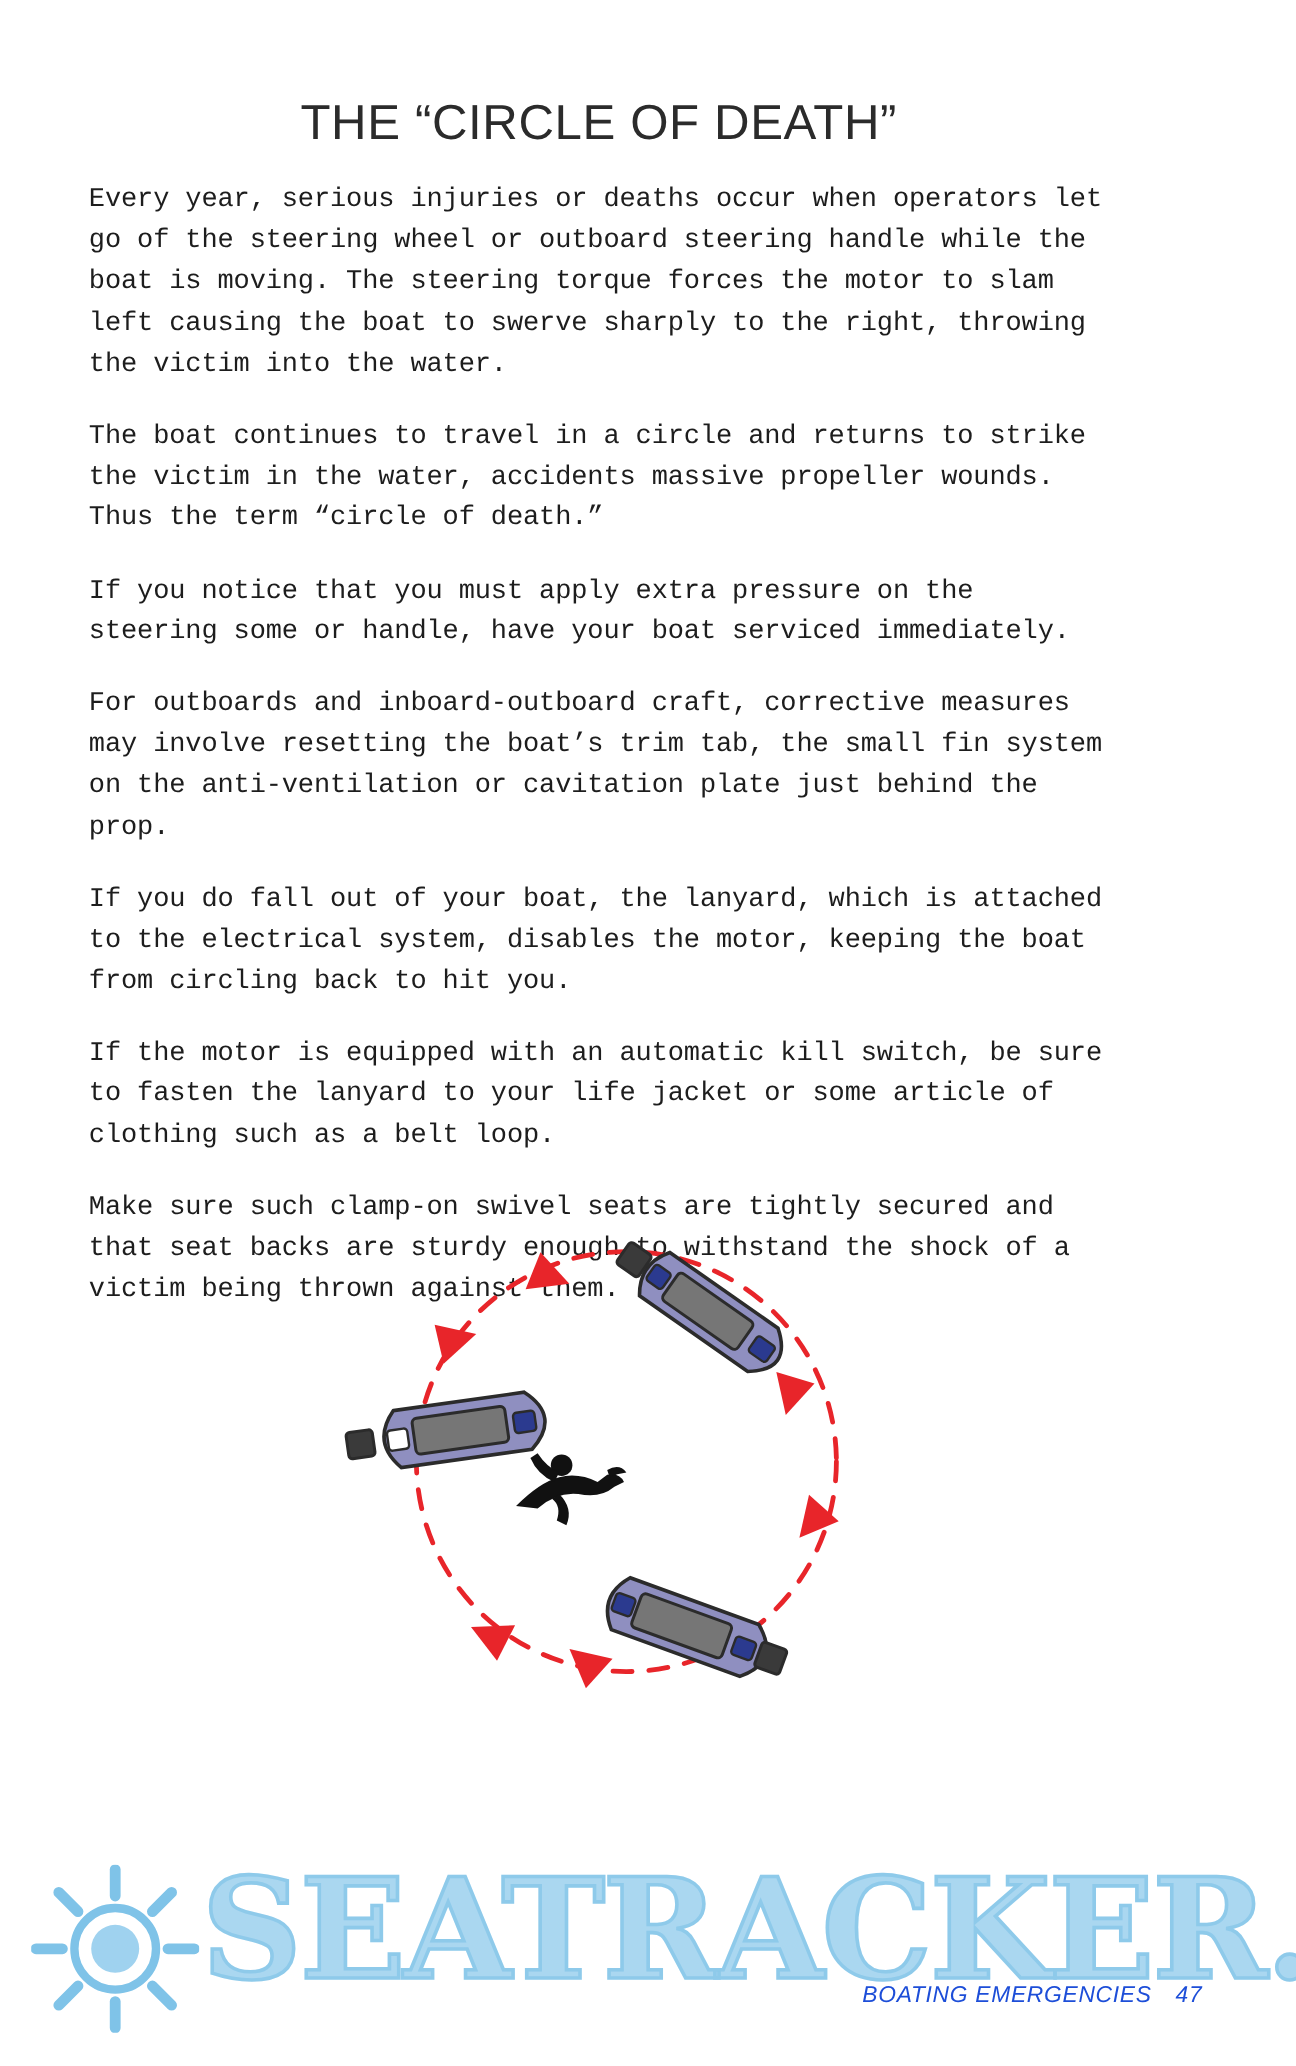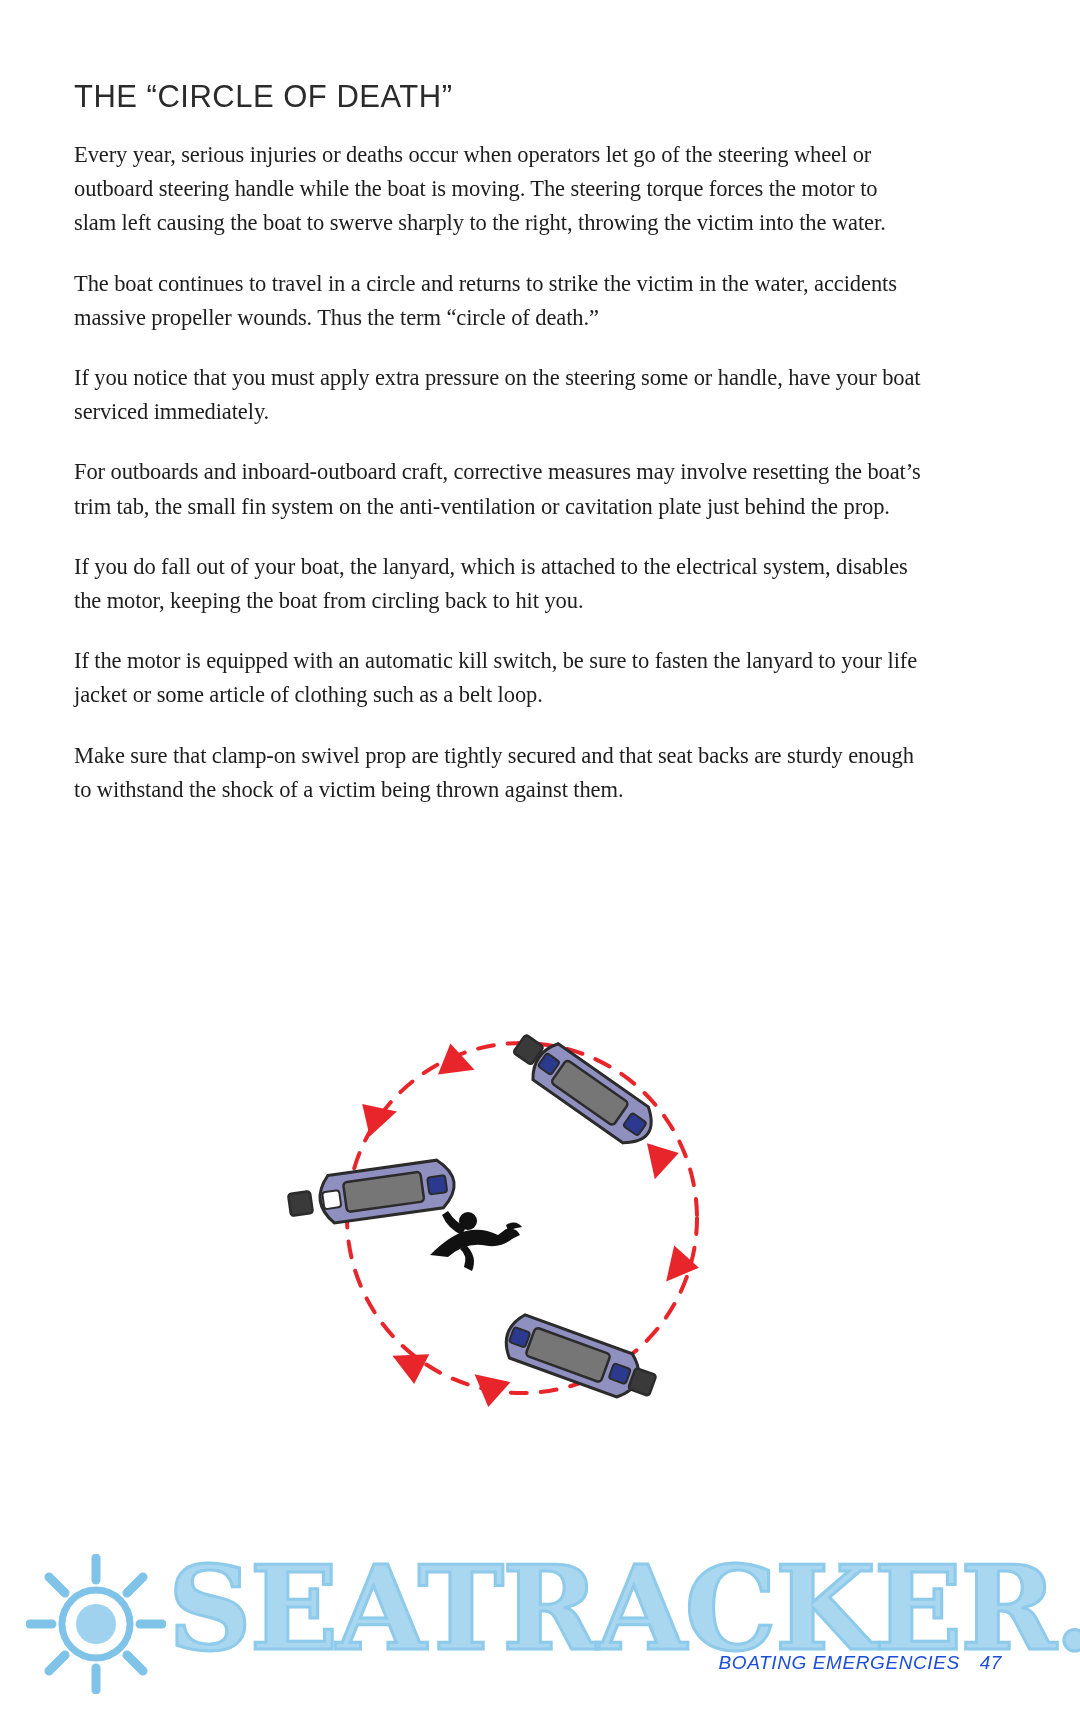--- a/index.html
+++ b/index.html
@@ -21,29 +21,30 @@
     background: #ffffff;
   }
   .content {
     position: absolute;
     left: 74px;
     top: 80px;
     width: 850px;
   }
   h1.title {
     font-family: "Liberation Sans", sans-serif;
-    font-size: 31px;
+    font-size: 41px;
     font-weight: 400;
     letter-spacing: 0.5px;
     color: #2b2b2b;
     margin: 0 0 24px 0;
     line-height: 1.1;
+    text-align: center;
   }
   p.para {
-    font-family: Liberation Serif, serif;
+    font-family: Liberation Mono, monospace;
     font-size: 22.5px;
     line-height: 1.52;
     color: #1d1d1d;
     margin: 0 0 26px 0;
     letter-spacing: -0.1px;
   }
   
   .figure {
     position: absolute;
     left: 250px;
@@ -106,21 +107,21 @@
 
   <div class="content">
     <h1 class="title">THE “CIRCLE OF DEATH”</h1>
 
     <p class="para">Every year, serious injuries or deaths occur when operators let go of the steering wheel or outboard steering handle while the boat is moving. The steering torque forces the motor to slam left causing the boat to swerve sharply to the right, throwing the victim into the water.</p>
     <p class="para">The boat continues to travel in a circle and returns to strike the victim in the water, accidents massive propeller wounds. Thus the term “circle of death.”</p>
     <p class="para">If you notice that you must apply extra pressure on the steering some or handle, have your boat serviced immediately.</p>
     <p class="para">For outboards and inboard-outboard craft, corrective measures may involve resetting the boat’s trim tab, the small fin system on the anti-ventilation or cavitation plate just behind the prop.</p>
     <p class="para">If you do fall out of your boat, the lanyard, which is attached to the electrical system, disables the motor, keeping the boat from circling back to hit you.</p>
     <p class="para">If the motor is equipped with an automatic kill switch, be sure to fasten the lanyard to your life jacket or some article of clothing such as a belt loop.</p>
-    <p class="para">Make sure that clamp-on swivel prop are tightly secured and that seat backs are sturdy enough to withstand the shock of a victim being thrown against them.</p>
+    <p class="para">Make sure such clamp-on swivel seats are tightly secured and that seat backs are sturdy enough to withstand the shock of a victim being thrown against them.</p>
   </div>
 
   <div class="figure">
     <svg width="560" height="450" viewBox="0 0 560 450" xmlns="http://www.w3.org/2000/svg">
 
       <g>
         <circle cx="272" cy="208" r="175" fill="none" stroke="#e8252a" stroke-width="4" stroke-dasharray="16 14" stroke-linecap="round"></circle>
       </g>
 
       <g fill="#e8252a">

